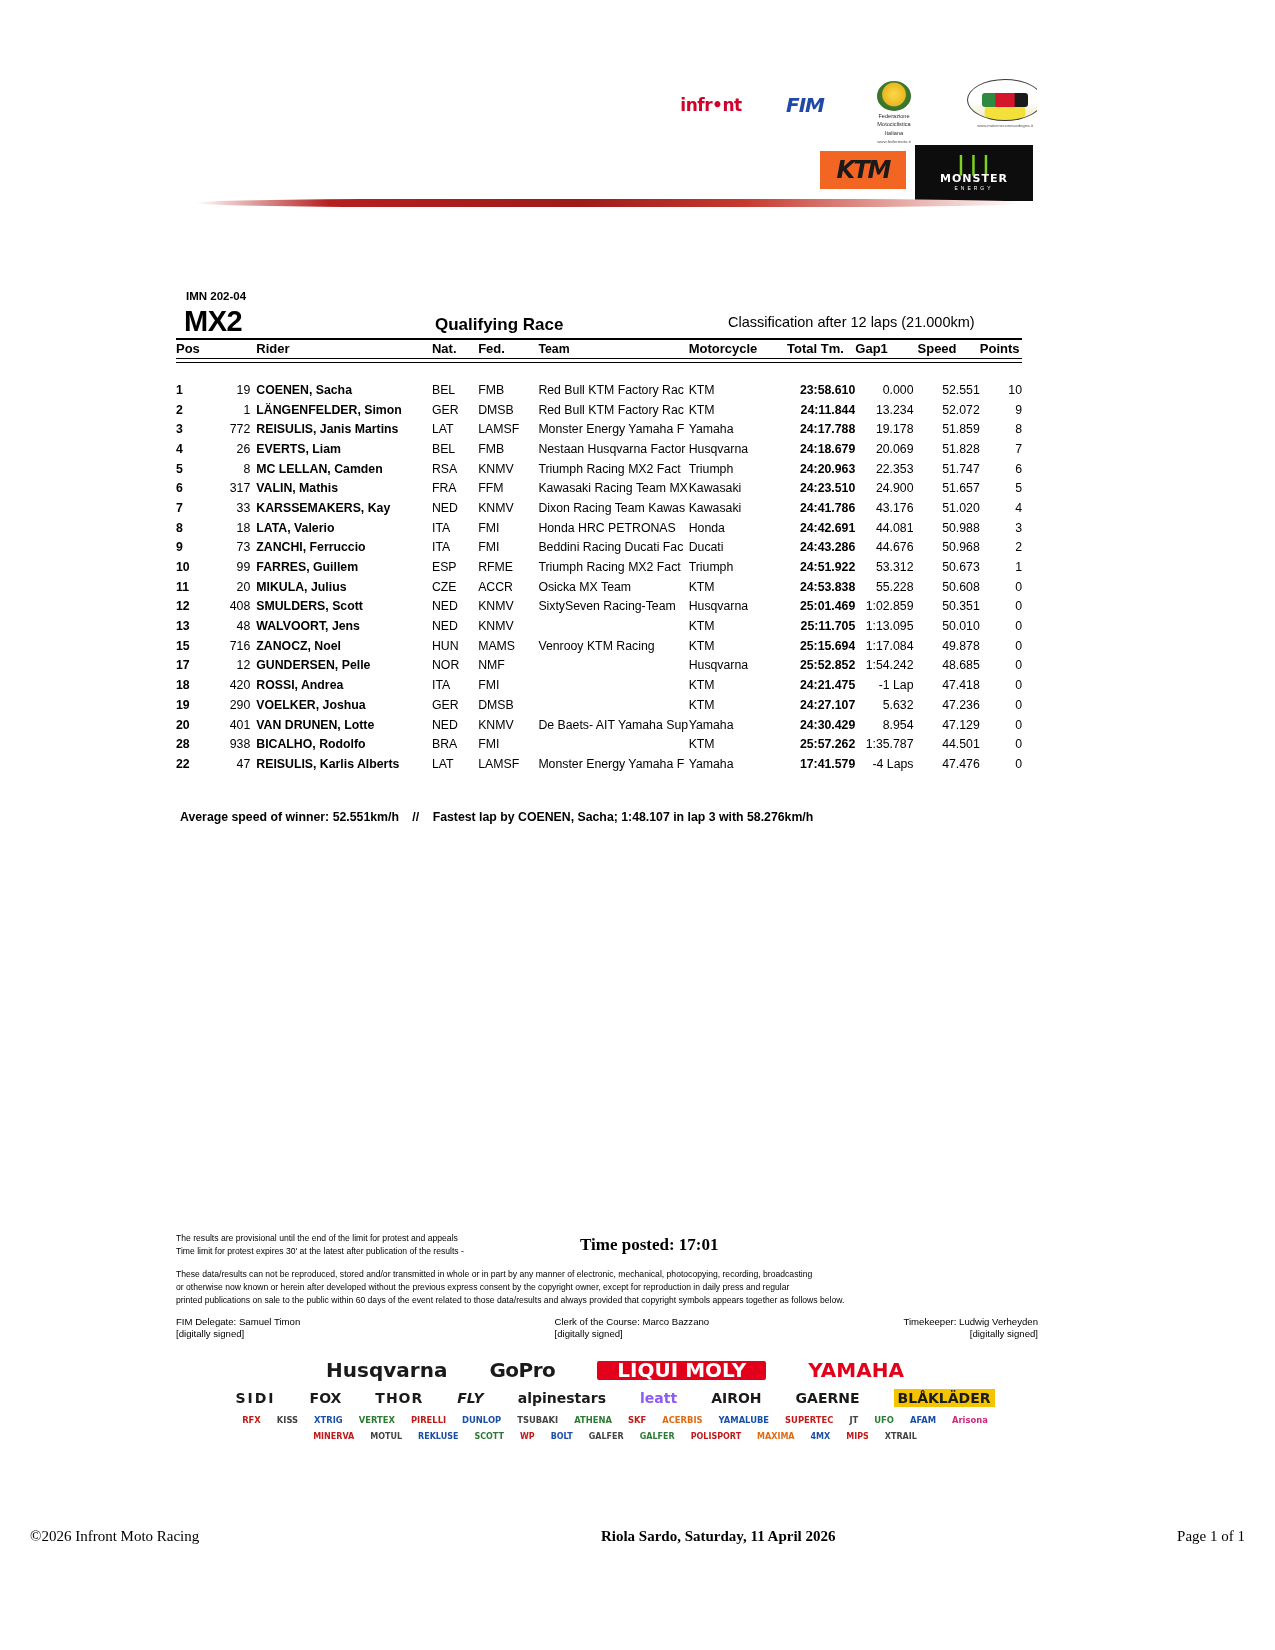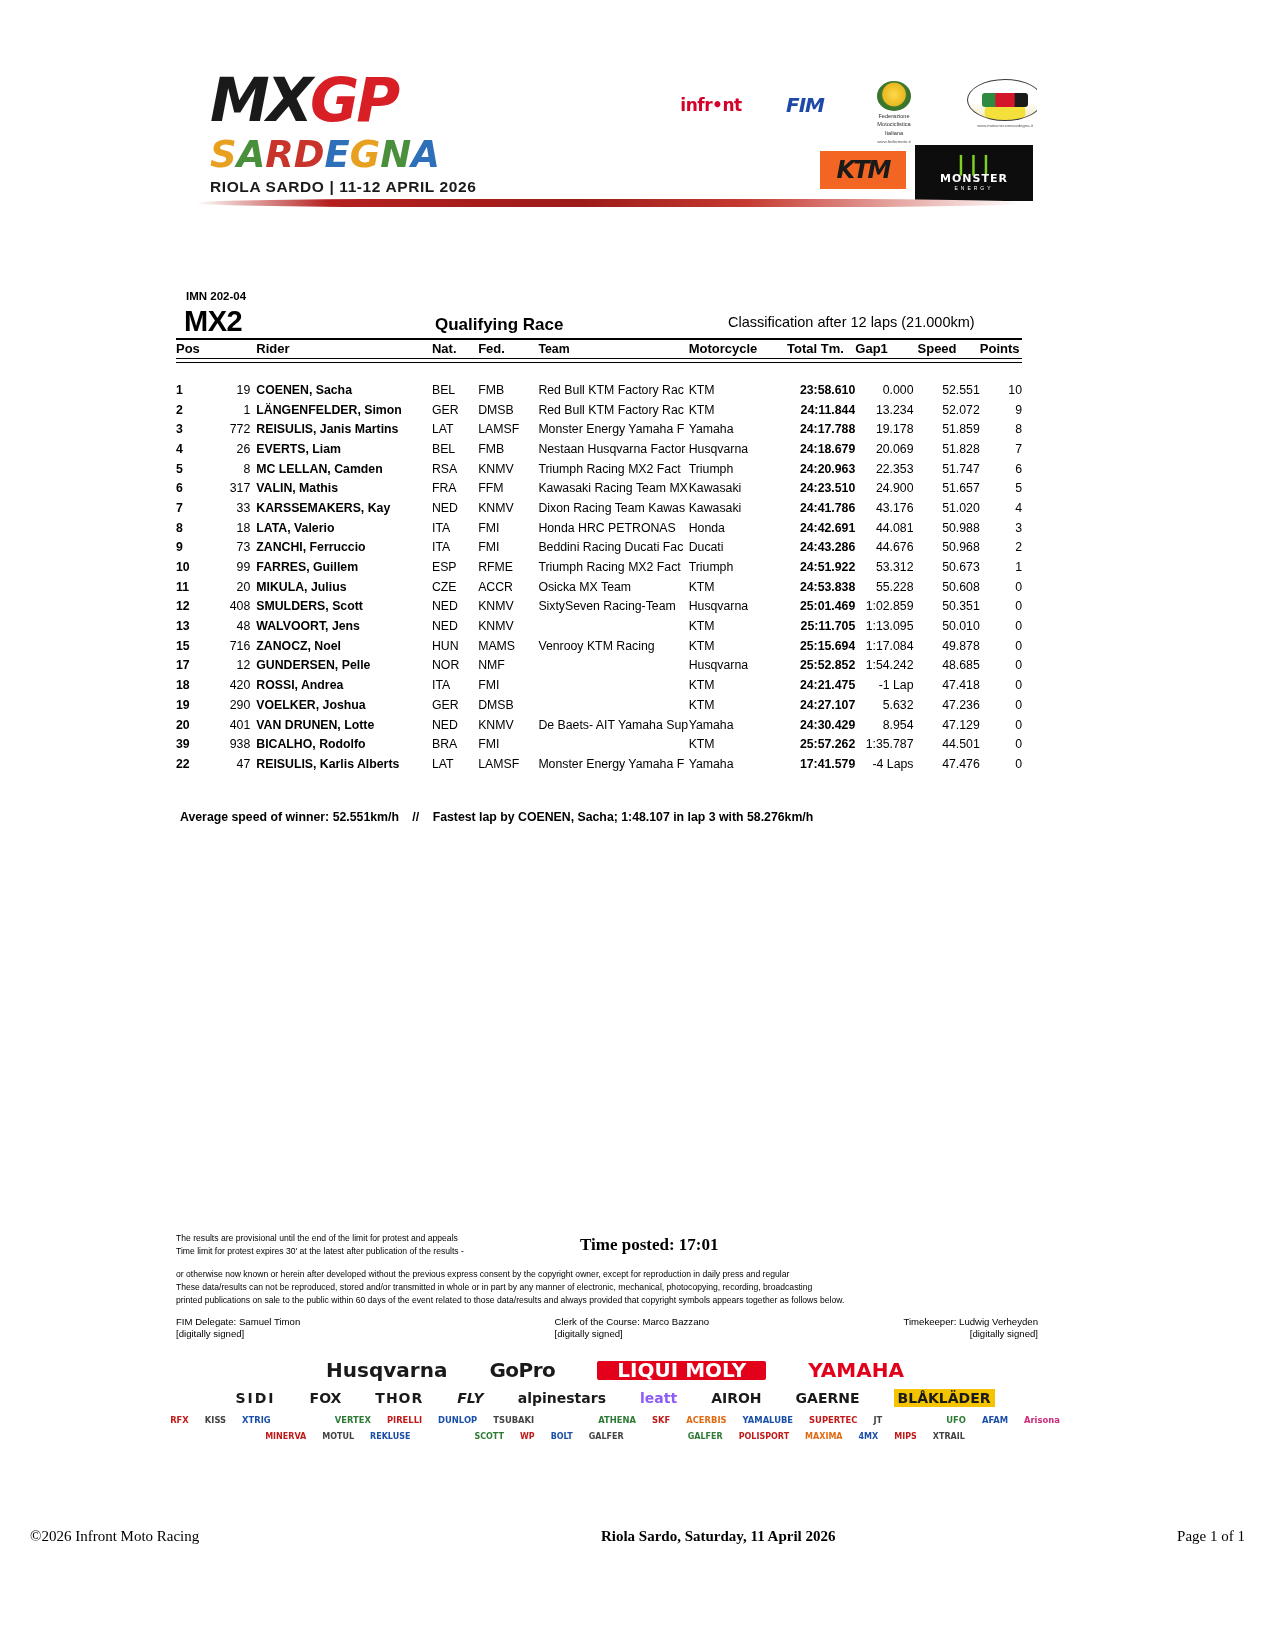--- a/index.html
+++ b/index.html
@@ -322,46 +322,41 @@
   .sp-thor { color: #1a1a1a; letter-spacing: 1px; }
   .sp-fly { color: #1a1a1a; font-style: italic; }
   .sp-alpine { color: #1a1a1a; }
   .sp-leatt { color: #8b5cf6; }
   .sp-airoh { color: #1a1a1a; }
   .sp-gaerne { color: #1a1a1a; }
   .sp-blak { color: #1a1a1a; background: #f5c400; padding: 2px 4px; }
   .sp-sm { color: #444; }
   .sp-sm-red { color: #c01a1a; }
   .sp-sm-blue { color: #1a4fa8; }
-  .sp-sm-green { color: #2d7a34; margin-left: 48px; }
+  .sp-sm-green { color: #2d7a34; }
   .sp-sm-orange { color: #e06a12; }
   .sp-sm-pink { color: #cc2a7a; }
 
   
   .page-footer {
     position: absolute;
     left: 30px; top: 1528px;
     width: 1215px;
     display: flex;
     justify-content: space-between;
     align-items: baseline;
     font-family: "Liberation Serif", serif;
     font-size: 15px;
   }
   .pf-center { margin-left: 60px; font-weight: bold; }
 </style>
 </head>
 <body>
 
 <div class="banner">
-  <div class="mxgp-logo-wrap">
-    <div class="mxgp-word"><span class="mxgp-mx">M</span><span class="mxgp-mx">X</span><span class="mxgp-gp">GP</span></div>
-    <div class="sardegna"><span>S</span><span>A</span><span>R</span><span>D</span><span>E</span><span>G</span><span>N</span><span>A</span></div>
-    <div class="sardegna-sub">RIOLA SARDO | 11-12 APRIL 2026</div>
-  </div>
 
   <div class="sponsor sp-infront">infr•nt</div>
   <div class="sponsor sp-fim">FIM</div>
 
   <div class="sponsor sp-fmi">
     <div class="fmi-badge"></div>
     <div class="fmi-text">Federazione</div>
     <div class="fmi-text">Motociclistica</div>
     <div class="fmi-text">Italiana</div>
     <div class="fmi-url">www.federmoto.it</div>
@@ -639,21 +634,21 @@
         <td class="c-nat">NED</td>
         <td class="c-fed">KNMV</td>
         <td class="c-team">De Baets- AIT Yamaha Sup</td>
         <td class="c-moto">Yamaha</td>
         <td class="c-time">24:30.429</td>
         <td class="c-gap">8.954</td>
         <td class="c-speed">47.129</td>
         <td class="c-points">0</td>
       </tr>
       <tr>
-        <td class="c-pos">39</td>
+        <td class="c-pos">28</td>
         <td class="c-num">938</td>
         <td class="c-rider">BICALHO, Rodolfo</td>
         <td class="c-nat">BRA</td>
         <td class="c-fed">FMI</td>
         <td class="c-team"></td>
         <td class="c-moto">KTM</td>
         <td class="c-time">25:57.262</td>
         <td class="c-gap">1:35.787</td>
         <td class="c-speed">44.501</td>
         <td class="c-points">0</td>
@@ -681,22 +676,22 @@
   <span>Fastest lap by COENEN, Sacha; 1:48.107 in lap 3 with 58.276km/h</span>
 </div>
 
 <div class="provisional">
   <div>The results are provisional until the end of the limit for protest and appeals</div>
   <div>Time limit for protest expires  30' at the latest after publication of the results -</div>
 </div>
 <div class="time-posted">Time posted: 17:01</div>
 
 <div class="copyright-block">
+  <div>These data/results can not be reproduced, stored and/or transmitted in whole or in part by any manner of electronic, mechanical, photocopying, recording, broadcasting</div>
   <div>or otherwise now known or herein after developed without the previous express  consent by the copyright owner, except for reproduction in daily press and regular</div>
-  <div>These data/results can not be reproduced, stored and/or transmitted in whole or in part by any manner of electronic, mechanical, photocopying, recording, broadcasting</div>
   <div>printed publications on sale to the public within 60 days of the event related to those data/results and always provided that  copyright symbols appears together as follows below.</div>
 </div>
 
 <div class="officials">
   <div class="official-col">
     <div>FIM Delegate: Samuel Timon</div>
     <div>[digitally signed]</div>
   </div>
   <div class="official-col mid">
     <div>Clerk of the Course: Marco Bazzano</div>

